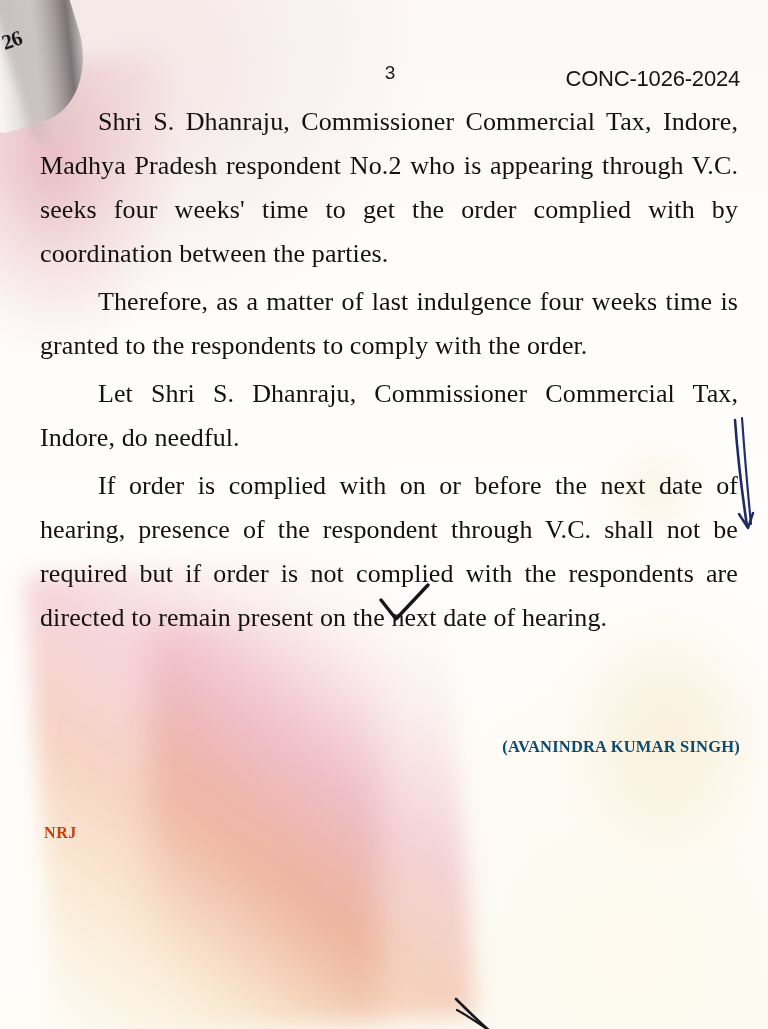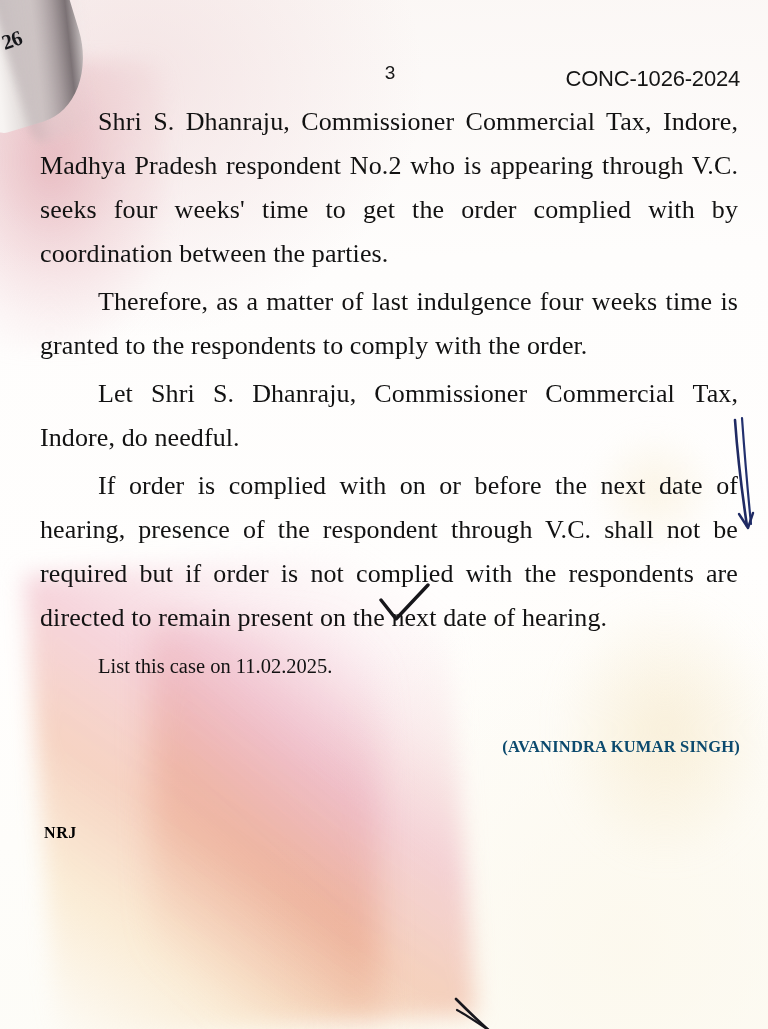--- a/index.html
+++ b/index.html
@@ -219,21 +219,21 @@
 
   
   .initials {
     position: absolute;
     left: 44px;
     top: 824px;
     font-family: "Liberation Serif", serif;
     font-weight: 700;
     font-size: 16px;
     letter-spacing: 0.6px;
-    color: #000000;
+    color: #c2410c;
   }
 
   
   .ink { position: absolute; pointer-events: none; }
   .ink-check { left: 378px; top: 583px; }
   .ink-margin { left: 726px; top: 414px; }
   .ink-bottom { left: 452px; top: 995px; }
 </style>
 </head>
 <body>
@@ -256,21 +256,20 @@
   <div class="header">
     <div class="page-number">3</div>
     <div class="case-number">CONC-1026-2024</div>
   </div>
 
   <div class="body-text">
     <p class="para">Shri S. Dhanraju, Commissioner Commercial Tax, Indore, Madhya Pradesh respondent No.2 who is appearing through V.C. seeks four weeks' time to get the order complied with by coordination between the parties.</p>
     <p class="para">Therefore, as a matter of last indulgence four weeks time is granted to the respondents to comply with the order.</p>
     <p class="para">Let Shri S. Dhanraju, Commissioner Commercial Tax, Indore, do needful.</p>
     <p class="para">If order is complied with on or before the next date of hearing, presence of the respondent through V.C. shall not be required but if order is not complied with the respondents are directed to remain present on the next date of hearing.</p>
-    <p class="para-short">List this case on 11.02.2025.</p>
   </div>
 
   <svg class="ink ink-check" width="64" height="42" viewBox="0 0 64 42">
     <path d="M3 17 L18 36 L50 2" stroke="#16161a" stroke-width="3.4" fill="none" stroke-linecap="round" stroke-linejoin="round"></path>
   </svg>
 
   <svg class="ink ink-margin" width="40" height="128" viewBox="0 0 40 128">
     <path d="M9 6 C11 34, 15 72, 21 112" stroke="#1f2a63" stroke-width="2.6" fill="none" stroke-linecap="round"></path>
     <path d="M16 4 C18 32, 21 70, 25 110" stroke="#22306e" stroke-width="2.2" fill="none" stroke-linecap="round"></path>
     <path d="M13 100 L22 114 L27 99" stroke="#1f2a63" stroke-width="2.4" fill="none" stroke-linecap="round" stroke-linejoin="round"></path>

